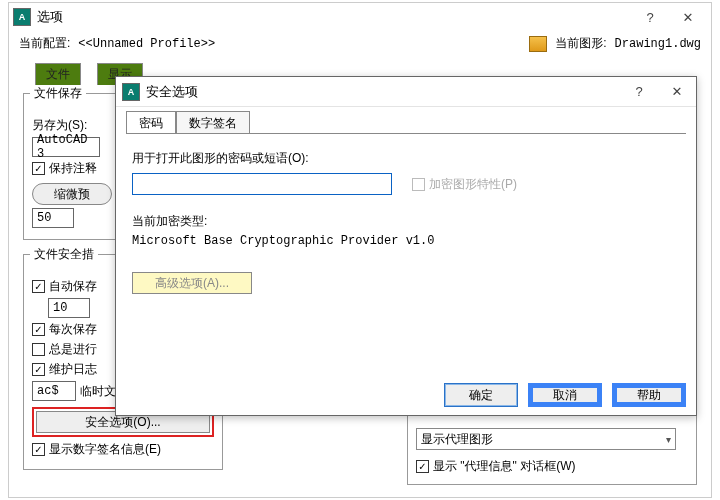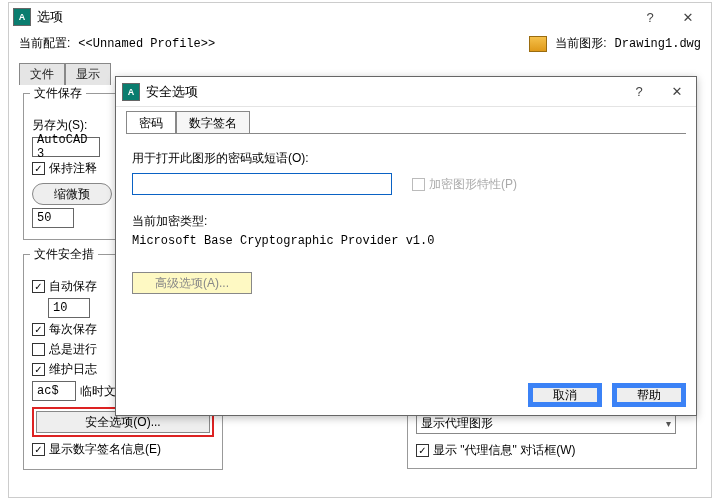--- a/index.html
+++ b/index.html
@@ -57,32 +57,33 @@
   .options-body {
     position: absolute;
     left: 10px; right: 10px; top: 60px; bottom: 10px;
   }
   .tabs {
     display: flex; gap: 0; height: 22px;
   }
   .tab {
     border: 1px solid #888;
     border-bottom: none;
-    background: #e5e5e5;
+    background: #4d7c0f;
     padding: 2px 10px 0;
     font-size: 12px;
     color: #222;
+    margin-left: 16px;
   }
   .left-panel {
     position: absolute;
     left: 4px; top: 30px; width: 200px; bottom: 4px;
   }
   .right-panel {
     position: absolute;
-    right: 4px; top: 328px; width: 290px; height: 84px;
+    right: 4px; top: 344px; width: 290px; height: 84px;
   }
   .group {
     border: 1px solid #999;
     margin-bottom: 14px;
     padding: 20px 8px 8px 8px;
     position: relative;
   }
   .group-title {
     position: absolute;
     top: -9px; left: 6px;
@@ -332,16 +333,17 @@
       <div style="margin-top:18px;">当前加密类型:</div>
       <div class="mono" style="margin-top:4px;">Microsoft Base Cryptographic Provider v1.0</div>
 
       <div style="margin-top:24px;">
         <span class="btn disabled" style="width:120px; background:#fef9c3;">高级选项(A)...</span>
       </div>
     </div>
   </div>
 
   <div class="sec-footer">
+    <span class="dlg-btn primary">确定</span>
     <span class="dlg-btn">取消</span>
     <span class="dlg-btn">帮助</span>
   </div>
 </div>
 
 </body></html>

